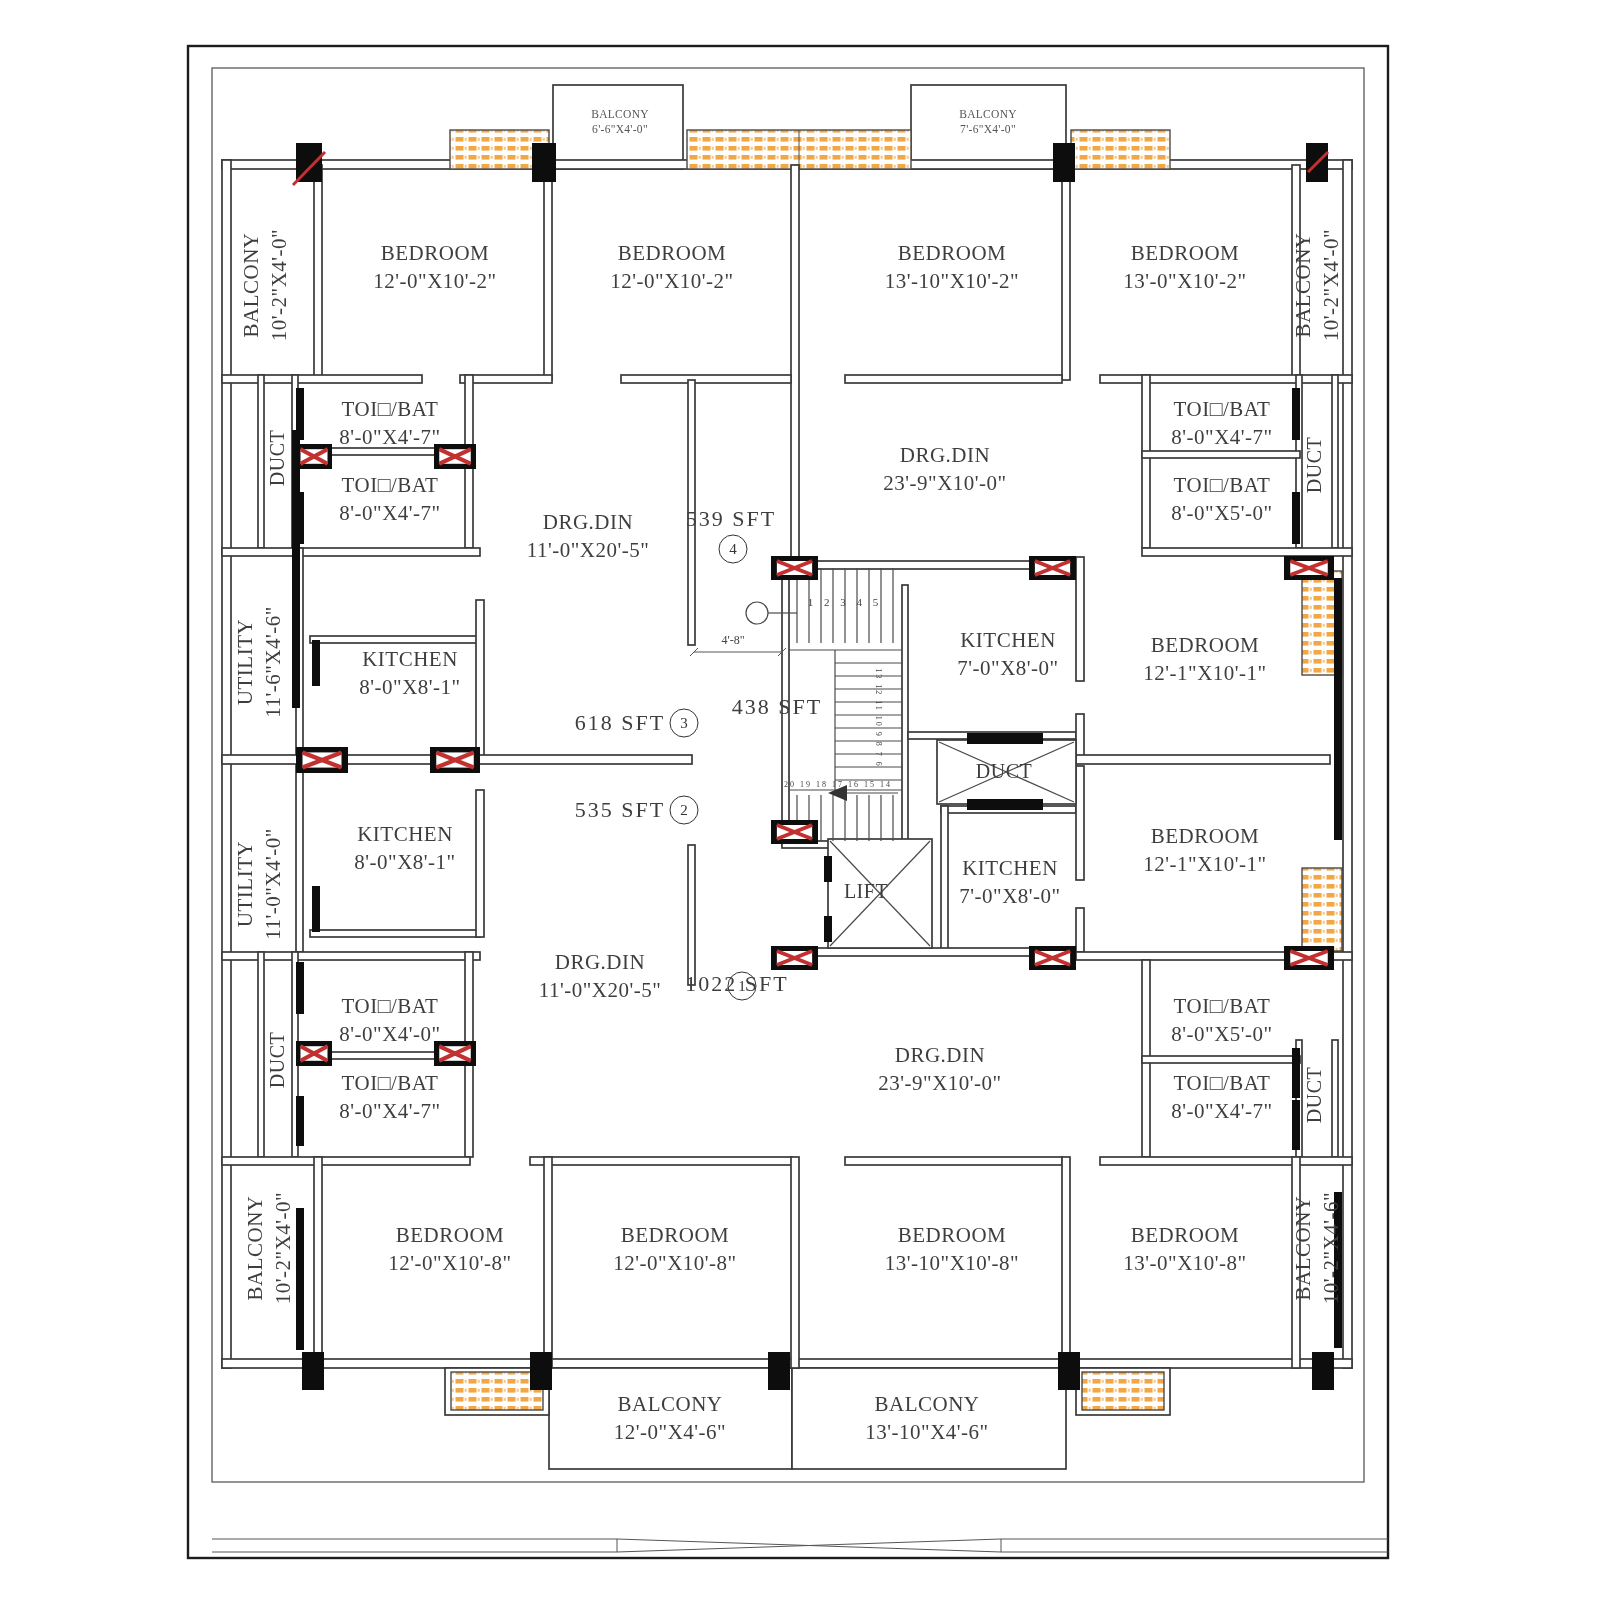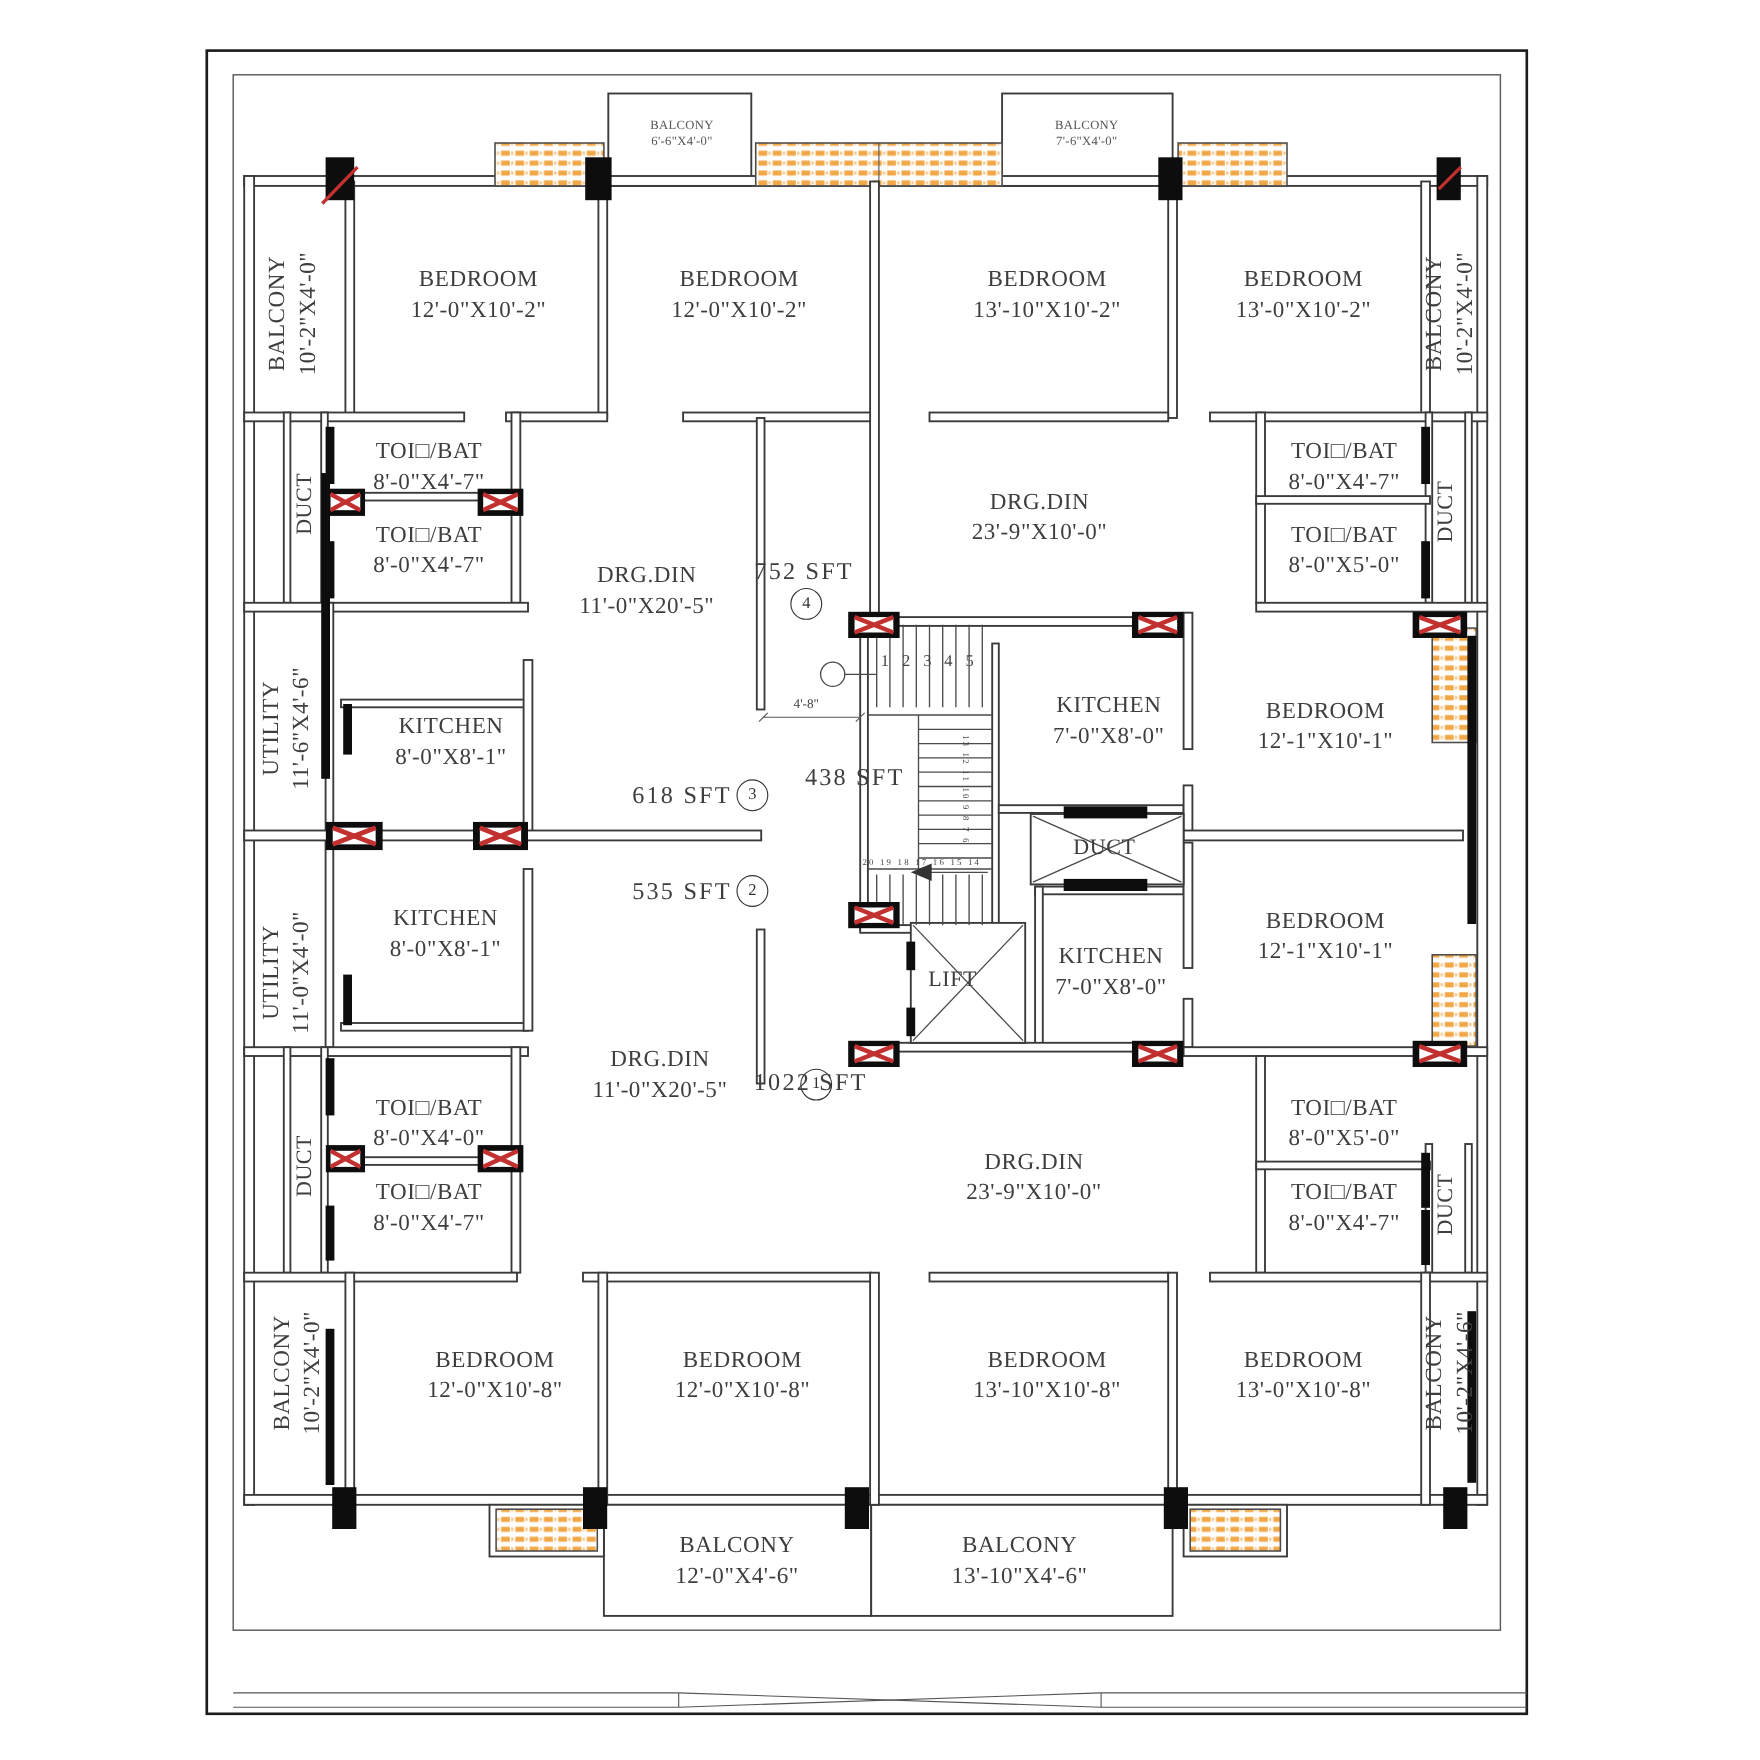--- a/index.html
+++ b/index.html
@@ -18,21 +18,21 @@
        line-height:1.32;white-space:nowrap;font-size:21px;letter-spacing:.5px;}
   .lbl span{display:block;}
   .lbl.rot{transform:translate(-50%,-50%) rotate(-90deg);}
   .lbl.sm{font-size:11.5px;color:#555;letter-spacing:.3px;}
   .lbl.one{font-size:20px;}
   .sft{position:absolute;transform:translate(-50%,-50%);font-size:22px;color:#3e3e3e;
        letter-spacing:2px;white-space:nowrap;}
   .circ{position:absolute;width:27px;height:27px;border:1.8px solid #333;border-radius:50%;
         transform:translate(-50%,-50%);display:flex;align-items:center;justify-content:center;
         font-size:15px;color:#333;background:#fff;}
-  .steps{position:absolute;transform:translate(-50%,-50%);font-size:15px;color:#444;
+  .steps{position:absolute;transform:translate(-50%,-50%);font-size:11px;color:#444;
          letter-spacing:4px;white-space:nowrap;}
   .steps.b{font-size:8px;letter-spacing:2px;}
   .steps.rot{transform:translate(-50%,-50%) rotate(90deg);}
   .dim{position:absolute;transform:translate(-50%,-50%);font-size:12px;color:#444;white-space:nowrap;}
 </style>
 </head>
 <body>
 
 <div id="canvas">
 
@@ -299,21 +299,21 @@
 
 <div class="lbl" style="left:588px;top:537px">
       <span>DRG.DIN</span>
       <span>11'-0"X20'-5"</span>
     </div>
 <div class="lbl" style="left:945px;top:470px">
       <span>DRG.DIN</span>
       <span>23'-9"X10'-0"</span>
     </div>
 
-<div class="sft" style="left:731px;top:519px">752 SFT</div>
+<div class="sft" style="left:731px;top:519px">539 SFT</div>
 <div class="circ" style="left:733px;top:549px">4</div>
 
 <div class="lbl rot" style="left:260px;top:662px">
       <span>UTILITY</span>
       <span>11'-6"X4'-6"</span>
     </div>
 <div class="lbl" style="left:410px;top:674px">
       <span>KITCHEN</span>
       <span>8'-0"X8'-1"</span>
     </div>

